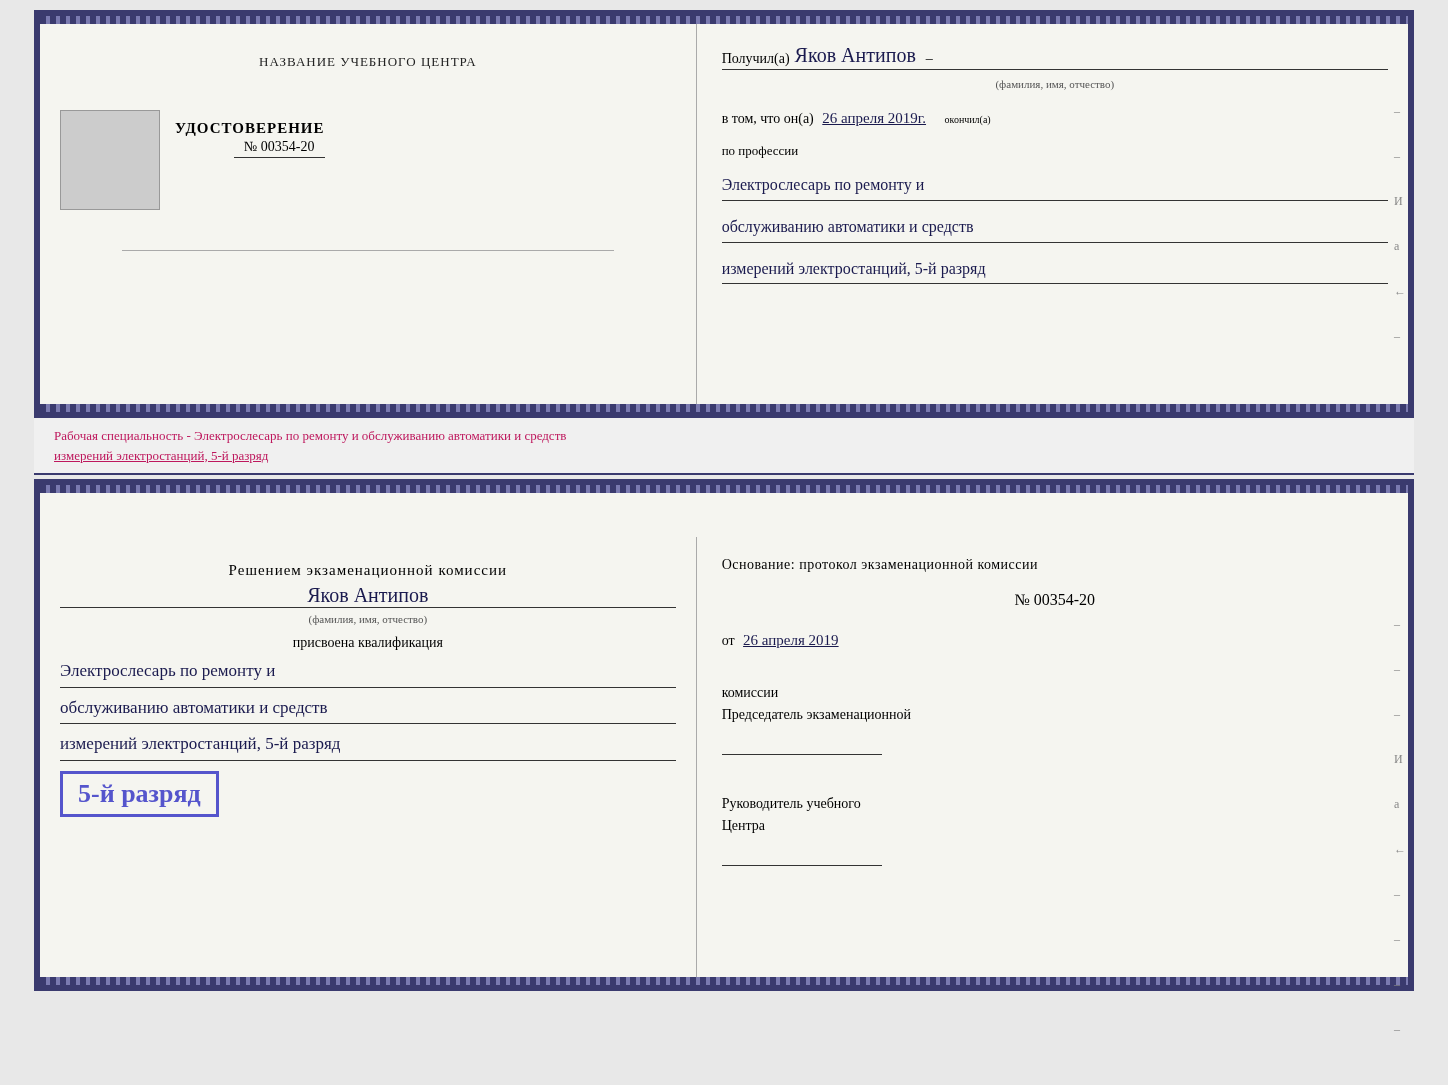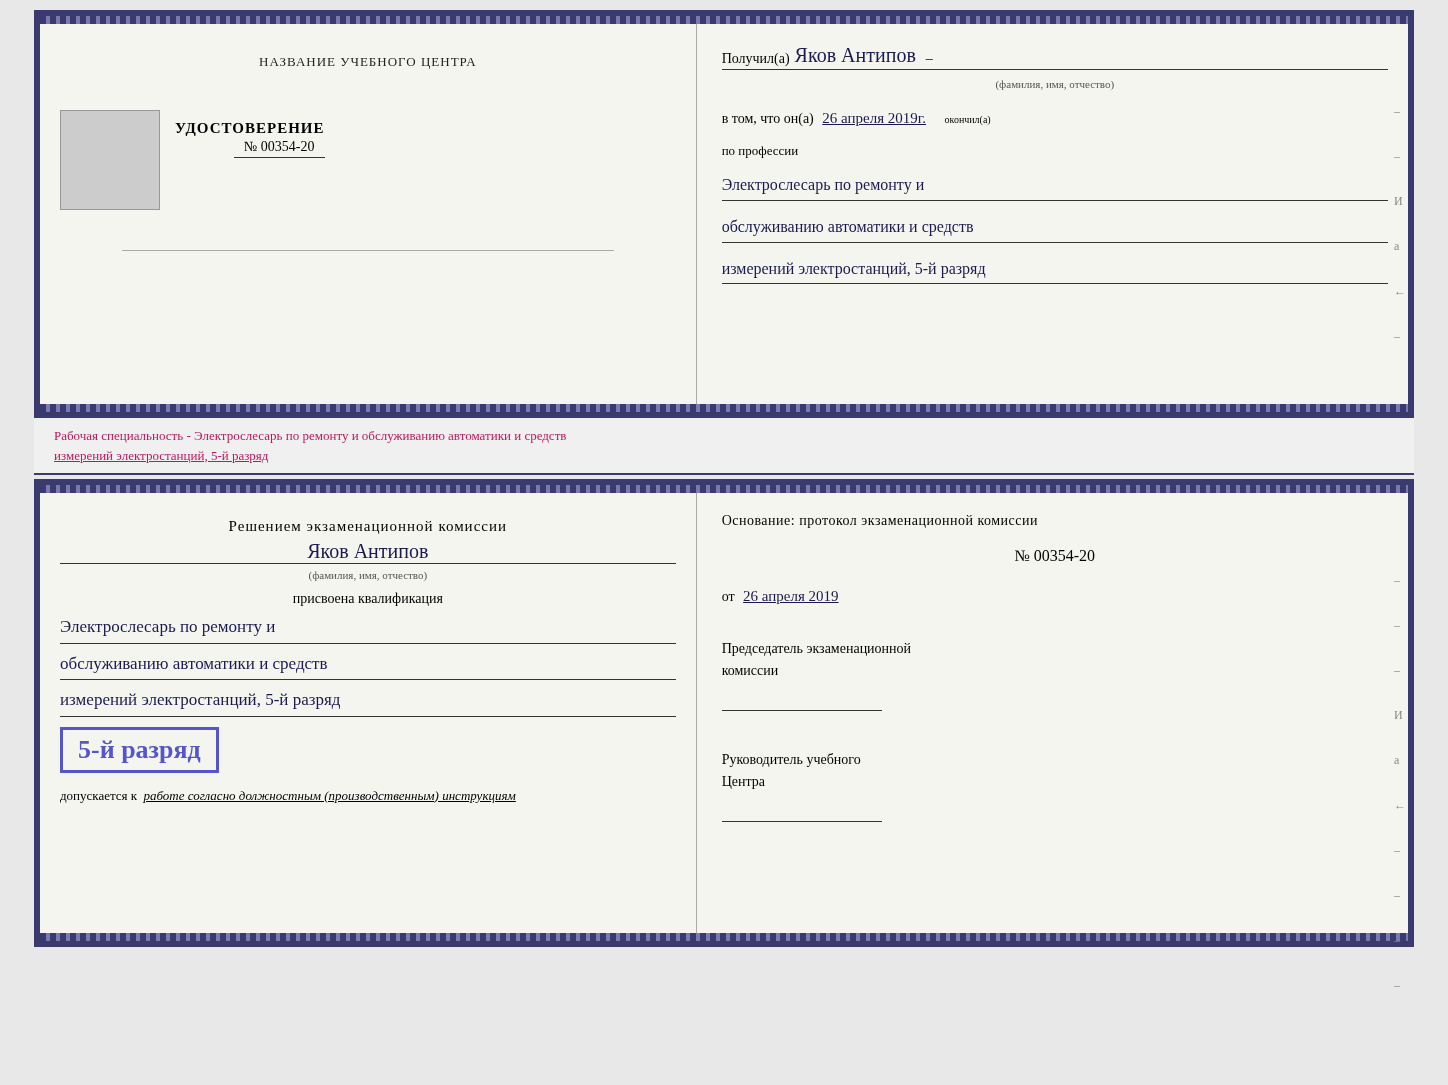--- a/index.html
+++ b/index.html
@@ -321,54 +321,50 @@
     <div class="doc-border-bottom"></div>
   </div>
 
   <div class="separator-text">
     <div>Рабочая специальность - Электрослесарь по ремонту и обслуживанию автоматики и средств</div>
     <div style="text-decoration: underline;">измерений электростанций, 5-й разряд</div>
   </div>
 
   <div class="full-doc-wrapper" style="margin-top:4px;">
     <div class="doc-border-top"></div>
-    <div style="display:flex; min-height: 440px; position:relative;">
+    <div style="display:flex; min-height: 440px; position:relative;margin-top:44px;">
 
       <div class="bottom-left">
         <div class="resheniem-title">Решением экзаменационной комиссии</div>
         <span class="name-handwritten">Яков Антипов</span>
         <div class="fio-subtitle" style="font-size:11px; text-align:center; color:#555;">(фамилия, имя, отчество)</div>
 
         <div class="prisvoena-line">присвоена квалификация</div>
 
         <span class="qualification-handwritten">Электрослесарь по ремонту и</span>
         <span class="qualification-handwritten">обслуживанию автоматики и средств</span>
         <span class="qualification-handwritten">измерений электростанций, 5-й разряд</span>
 
         <div class="razryad-badge" style="margin:10px 0; display:inline-block; border:3px solid #5555cc; color:#5555cc; font-size:26px; font-weight:bold; padding:5px 15px;">5-й разряд</div>
 
-        <div style="font-size:13px; margin-top:5px;">
-          <span>допускается к</span>
-          <span class="dopuskaetsya-italic" style="font-style:italic; text-decoration:underline; margin-left:3px;">работе согласно должностным (производственным) инструкциям</span>
-        </div>
       </div>
 
       <div class="bottom-right">
         <div class="osnovanie-title">Основание: протокол экзаменационной комиссии</div>
 
         <div class="protocol-number">№ 00354-20</div>
 
         <div class="ot-line">
           <span>от</span>
           <span class="date-handwritten" style="margin-left:5px;">26 апреля 2019</span>
         </div>
 
         <div class="predsedatel-block" style="margin-top:25px;">
+          <div>комиссии</div>
           <div>Председатель экзаменационной</div>
-          <div>комиссии</div>
           <div class="signature-line" style="border-bottom:1px solid #333; width:160px; display:block; height:20px; margin-top:8px;"></div>
         </div>
 
         <div class="rukovoditel-block" style="margin-top:30px;">
           <div>Руководитель учебного</div>
           <div>Центра</div>
           <div class="signature-line" style="border-bottom:1px solid #333; width:160px; display:block; height:20px; margin-top:8px;"></div>
         </div>
       </div>
 

